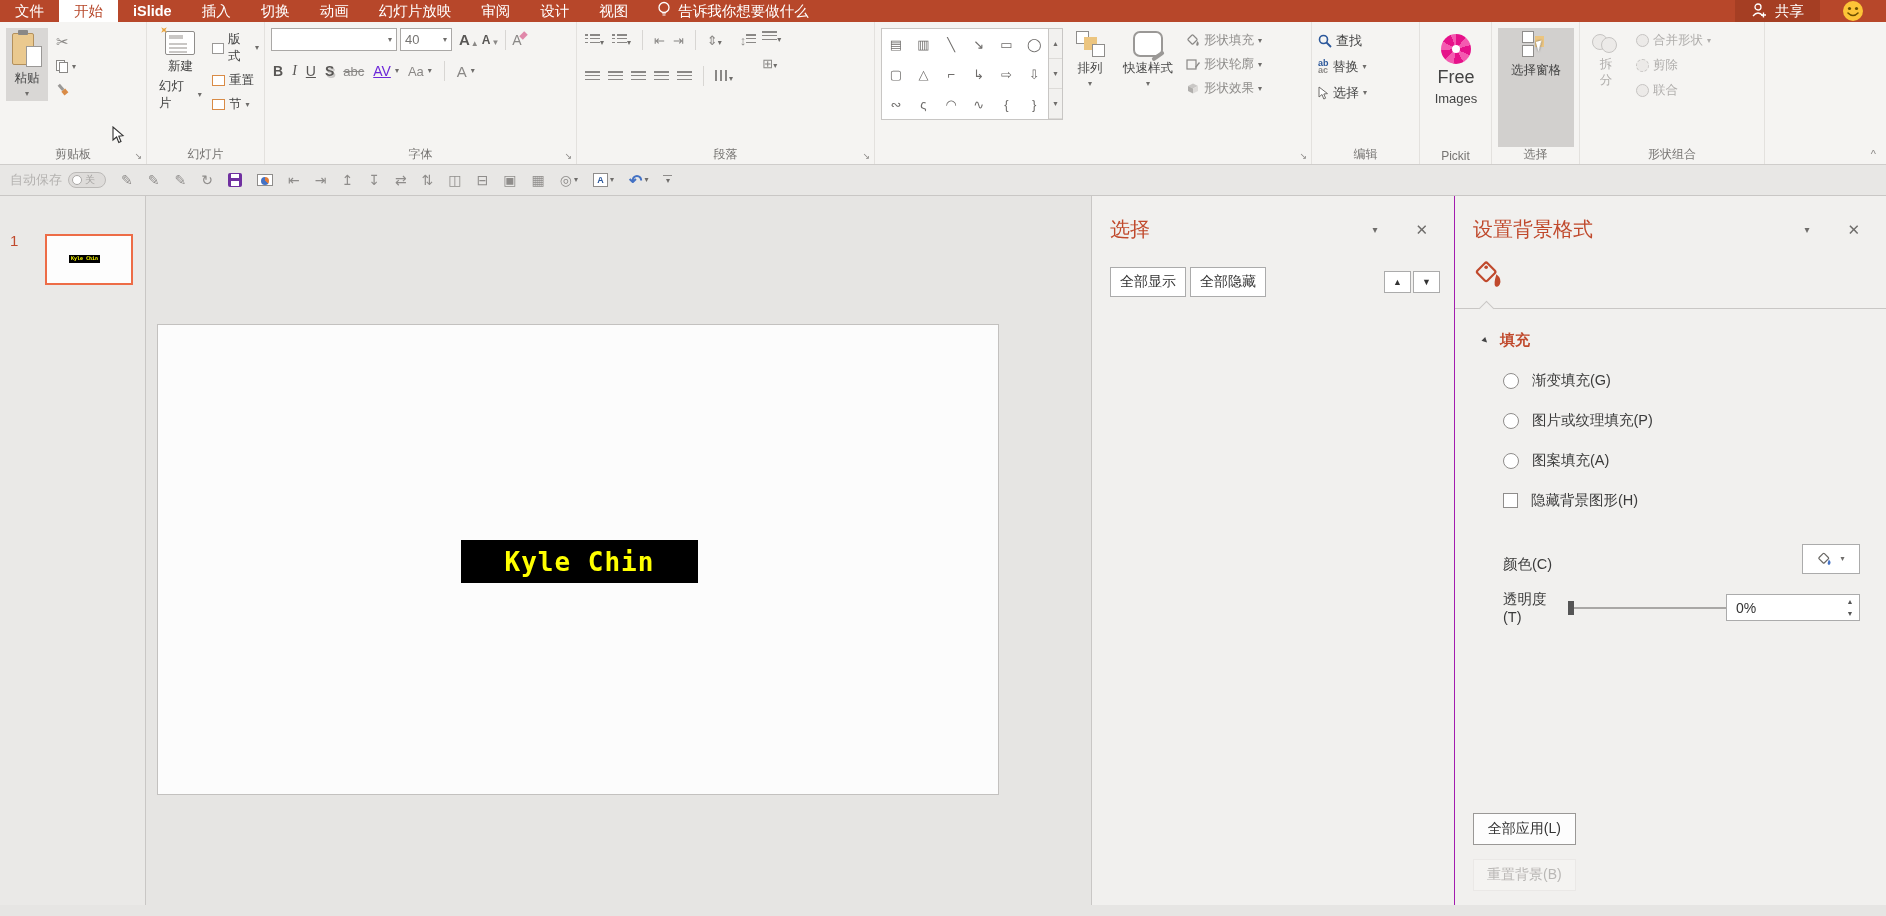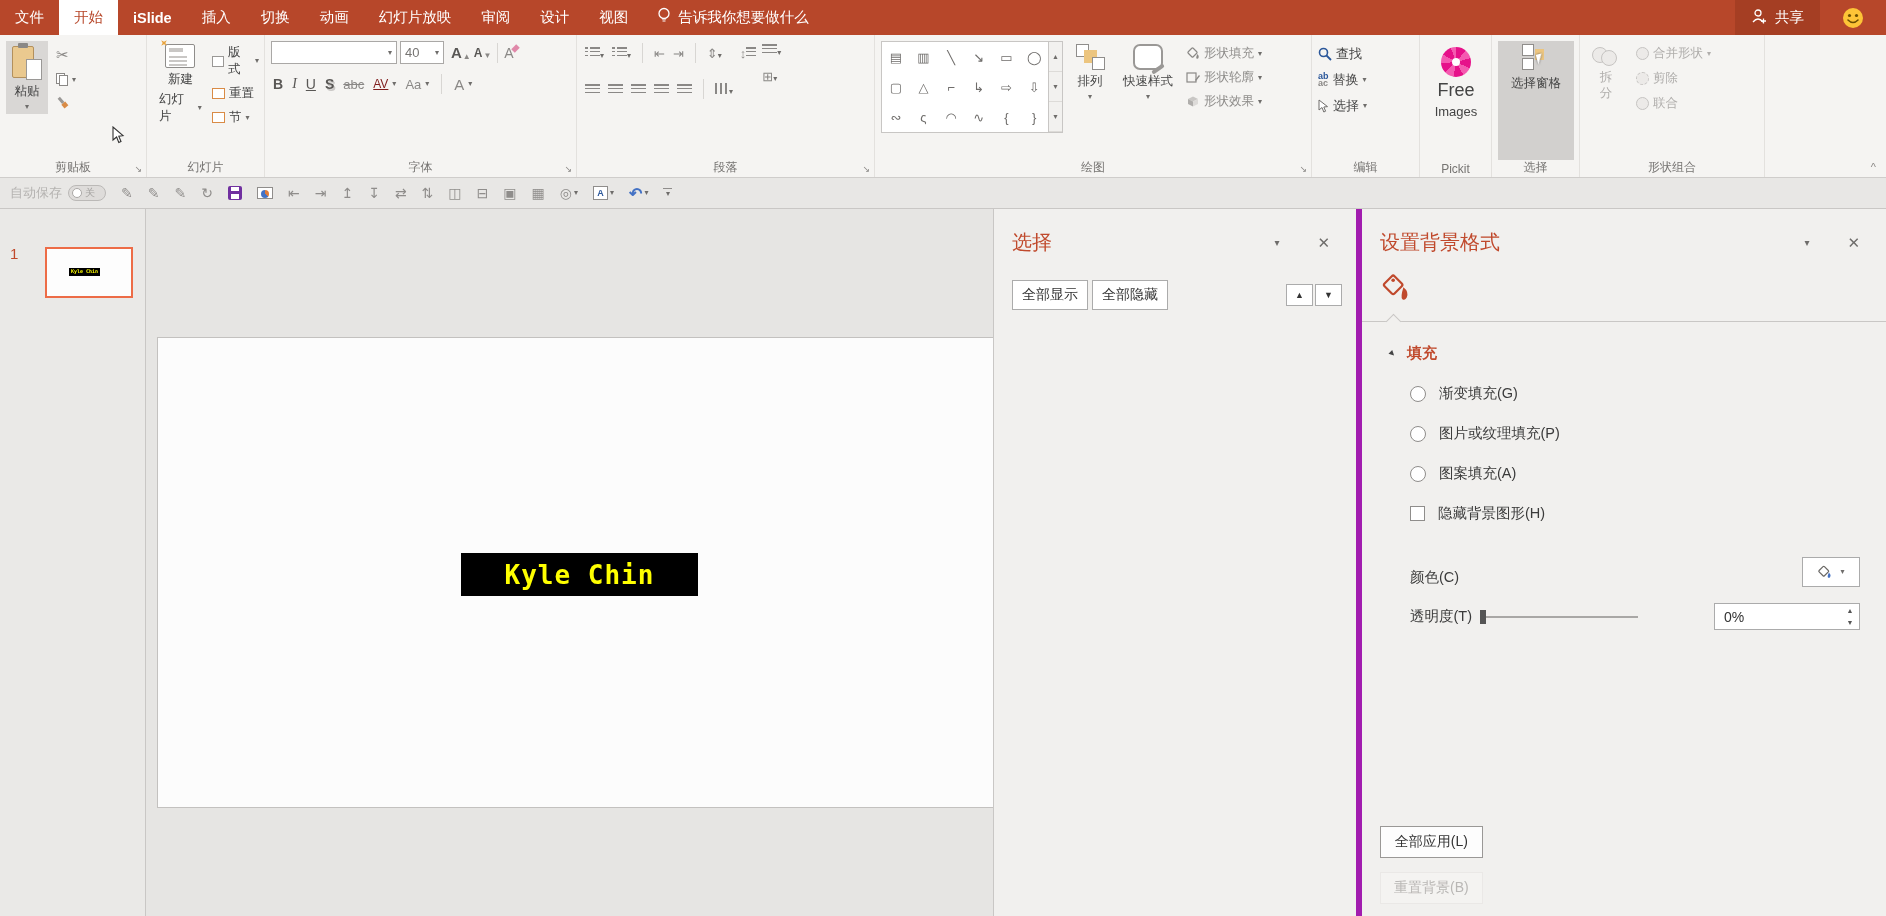--- a/index.html
+++ b/index.html
@@ -1,20 +1,20 @@
 <!DOCTYPE html>
 <html><head>
 <meta charset="utf-8">
 <style>
   * { box-sizing: border-box; margin: 0; padding: 0; }
   html,body { width:1886px; height:916px; overflow:hidden; font-family:"Liberation Sans", sans-serif; background:#e6e5e3; }
   .app { width:1886px; height:916px; position:relative; }
 
   
-  .titlebar { height:35px; background:#b7472a; display:flex; align-items:stretch; color:#fff; font-size:14.5px; }
+  .titlebar { height:22px; background:#b7472a; display:flex; align-items:stretch; color:#fff; font-size:14.5px; }
   .tab { display:flex; align-items:center; padding:0 15px; cursor:default; white-space:nowrap; }
   .tab.active { background:#fff; color:#b7472a; }
   .tab.boldtab { font-weight:bold; }
   .tellme { display:flex; align-items:center; gap:7px; margin-left:14px; font-size:14.5px; }
   .tb-spacer { flex:1; }
   .share { display:flex; align-items:center; gap:7px; background:#a53e23; padding:0 16px; }
   .smiley-wrap { display:flex; align-items:center; padding:0 22px; }
 
   
   .ribbon { height:143px; background:#f5f4f2; border-bottom:1px solid #cfcdcb; display:flex; position:relative; }
@@ -134,21 +134,21 @@
   .slidenum { position:absolute; left:10px; top:36px; font-size:15px; color:#c0492c; }
   .thumb { position:absolute; left:45px; top:38px; width:88px; height:51px; background:#fdfdfd; border:2px solid #ed6c47; }
   .minibox { position:absolute; left:22px; top:19px; background:#000; color:#ffff00; font-family:"DejaVu Sans Mono", monospace; font-weight:bold; font-size:5px; padding:1px 2px; line-height:1.1; letter-spacing:0; }
 
   .canvas { flex:1; background:#e6e5e3; position:relative; }
   .slidepage { position:absolute; left:11px; top:128px; width:842px; height:471px; background:#fcfcfc; border:1px solid #c3c1bf; }
   .kyle { position:absolute; left:303px; top:215px; width:237px; height:43px; background:#000; color:#ffff00; font-family:"DejaVu Sans Mono", monospace; font-weight:bold; font-size:26px; letter-spacing:1px; display:flex; align-items:center; justify-content:center; }
 
   .pane { background:#f1f0ee; position:relative; flex:none; }
   .pane-sel { width:363px; border-left:1px solid #c9c7c5; }
-  .pane-fmt { width:530px; border-left:6px solid #a21caf; }
+  .pane-fmt { width:432px; border-left:1px solid #a21caf; }
   .pane-head { display:flex; align-items:center; padding:20px 20px 0 18px; }
   .pane-title { font-size:20px; color:#c0492c; flex:none; }
   .pane-menu { margin-left:auto; color:#6f6d6b; font-size:10px; background:none; border:none; }
   .pane-close { margin-left:38px; margin-right:6px; color:#6f6d6b; font-size:15px; background:none; border:none; }
 
   .sel-btnrow { display:flex; align-items:center; margin:24px 14px 16px 18px; }
   .selbtn { background:#fff; border:1px solid #ababab; font-size:14px; color:#333; padding:5px 9px; font-family:inherit; }
   .selbtn + .selbtn { margin-left:4px; }
   .updown { margin-left:auto; display:flex; gap:2px; }
   .udbtn { width:27px; height:22px; background:#fff; border:1px solid #ababab; font-size:9px; color:#333; display:flex; align-items:center; justify-content:center; }
@@ -290,21 +290,21 @@
       </div>
       <div class="glabel">幻灯片</div>
     </section>
 
     <section class="rgroup" style="width:312px">
       <div class="fg-row1">
         <div class="combo" style="width:126px">
             <span></span>
             <span class="dd">▾</span>
           </div>
-        <div class="combo" style="width:44px">
+        <div class="combo" style="width:52px">
             <span>40</span>
             <span class="dd">▾</span>
           </div>
         <span class="fbtn" style="margin-left:4px">
             <span class="b" style="font-size:15px;color:#595755">A</span>
             <span class="supmark">▲</span>
           </span>
         <span class="fbtn">
             <span class="b" style="font-size:12px;color:#595755">A</span>
             <span class="supmark">▼</span>
@@ -312,21 +312,21 @@
         <span class="vsep"></span>
         <span class="clearfmt"><span>A</span><em></em></span>
       </div>
       <div class="fg-row2">
         <span class="b">B</span>
         <span class="i">I</span>
         <span class="u">U</span>
         <span class="s">S</span>
         <span class="strike">abc</span>
         <span class="smallrow">
-            <span class="u" style="font-size:12px;color:#7f1d1d">AV</span>
+            <span class="u" style="font-size:14px;color:#6d28d9">AV</span>
             <span class="dd">▾</span>
           </span>
         <span class="smallrow">
             <span style="font-size:13px;color:#8a8886">Aa</span>
             <span class="dd">▾</span>
           </span>
         <span class="vsep"></span>
         <span class="smallrow">
             <span style="font-size:15px;color:#8a8886">A</span>
             <span class="dd">▾</span>
@@ -434,21 +434,20 @@
             <svg width="14" height="13" viewBox="0 0 14 13">
                 <path d="M2 4 l5 -2.5 l5 2.5 l-5 2.5 z" fill="#c9c7c5"></path>
                 <path d="M2 4 v5 l5 2.5 v-5 z" fill="#b0aeac"></path>
                 <path d="M12 4 v5 l-5 2.5 v-5 z" fill="#dddbd9"></path>
               </svg>
             <span>形状效果</span>
               <span class="dd">▾</span>
             </span>
         </div>
       </div>
-      <div class="glabel">绘图</div>
       <button class="launcher">↘</button>
     </section>
 
     <section class="rgroup" style="width:108px">
       <div class="ed-col">
         <span class="smallrow" style="font-size:13px">
           <svg width="14" height="14" viewBox="0 0 14 14">
               <circle cx="5.5" cy="5.5" r="4" fill="none" stroke="#2b579a" stroke-width="1.6"></circle>
               <path d="M8.5 8.5 L13 13" stroke="#2b579a" stroke-width="1.8"></path>
             </svg>

